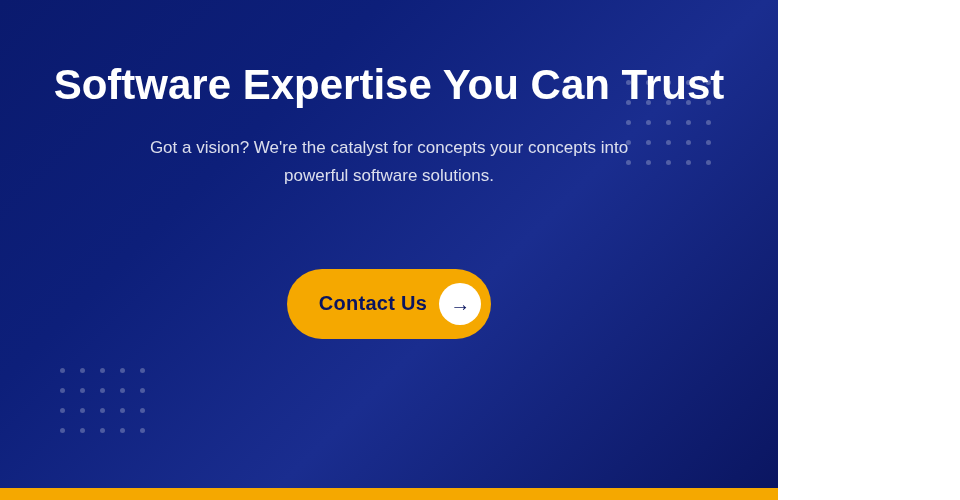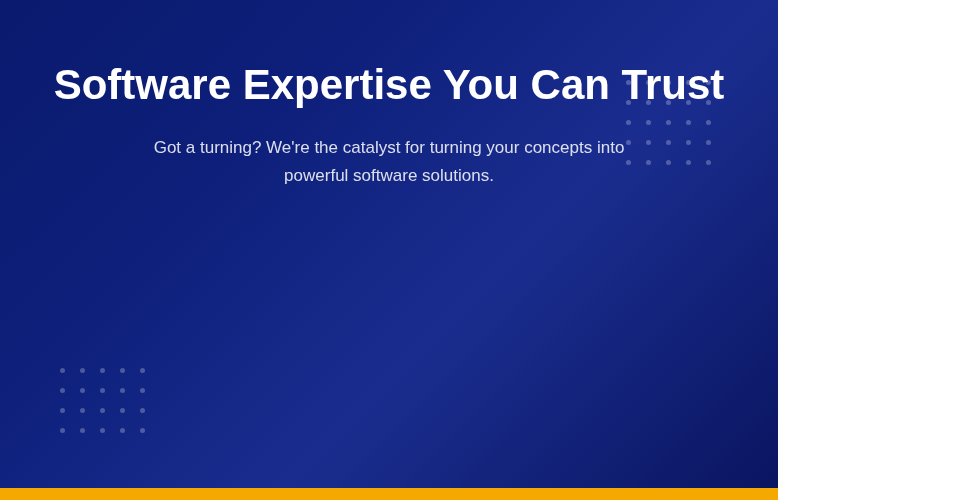--- a/index.html
+++ b/index.html
@@ -177,18 +177,24 @@
       <div class="dot"></div>
     <div class="dot"></div>
       <div class="dot"></div>
       <div class="dot"></div>
       <div class="dot"></div>
       <div class="dot"></div>
   </div>
 
   <h1 class="hero-title">Software Expertise You Can Trust</h1>
 
-  <p class="hero-subtitle">Got a turning? We're the catalyst for turning your concepts into powerful software solutions.</p>
-
+  <p class="hero-subtitle">Got a vision? We're the catalyst for concepts your concepts into powerful software solutions.</p>
+
+  <button class="cta-button">
+    <span class="cta-label">Contact Us</span>
+    <span class="cta-arrow-circle">
+      <span class="cta-arrow">→</span>
+    </span>
+  </button>
 
   <div class="gold-bar"></div>
 
 </div>
 
 </body></html>

